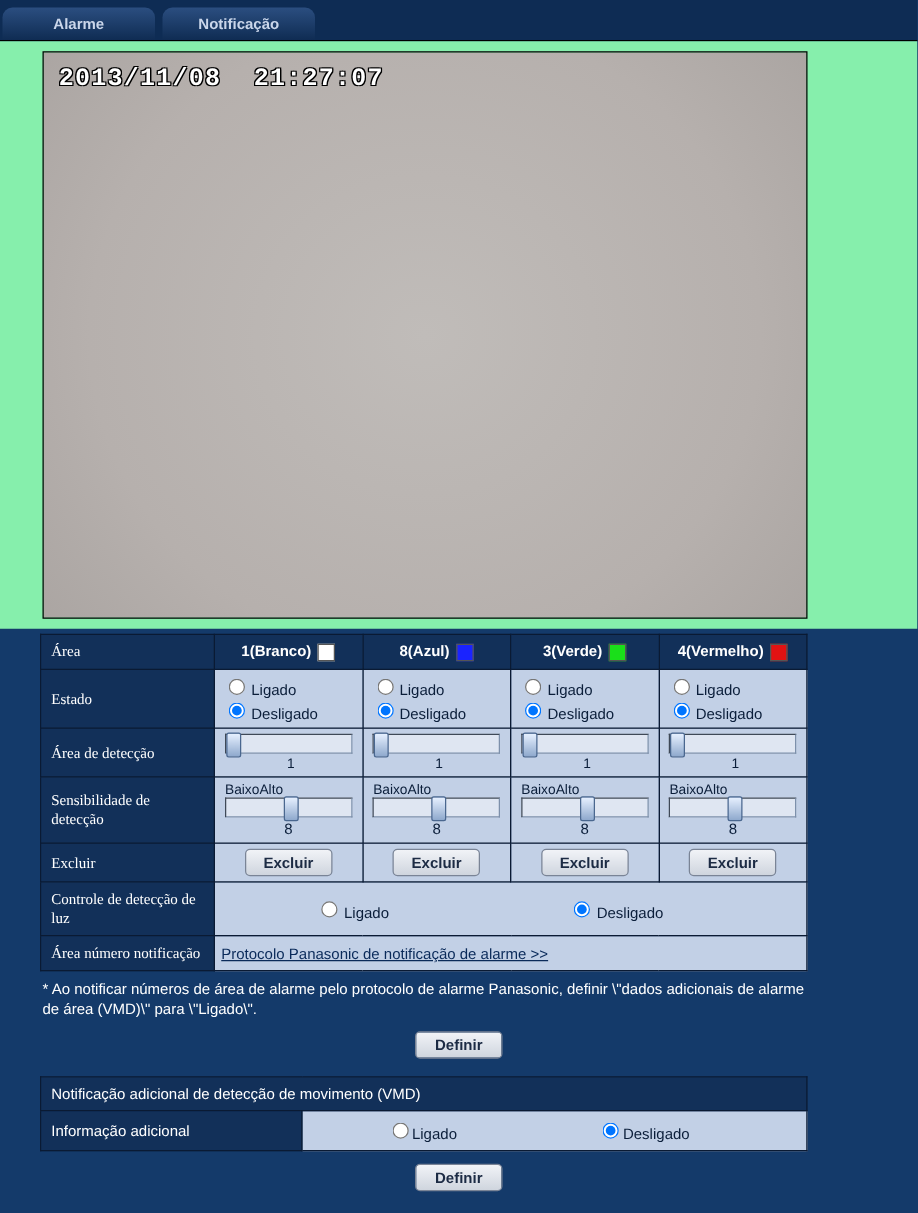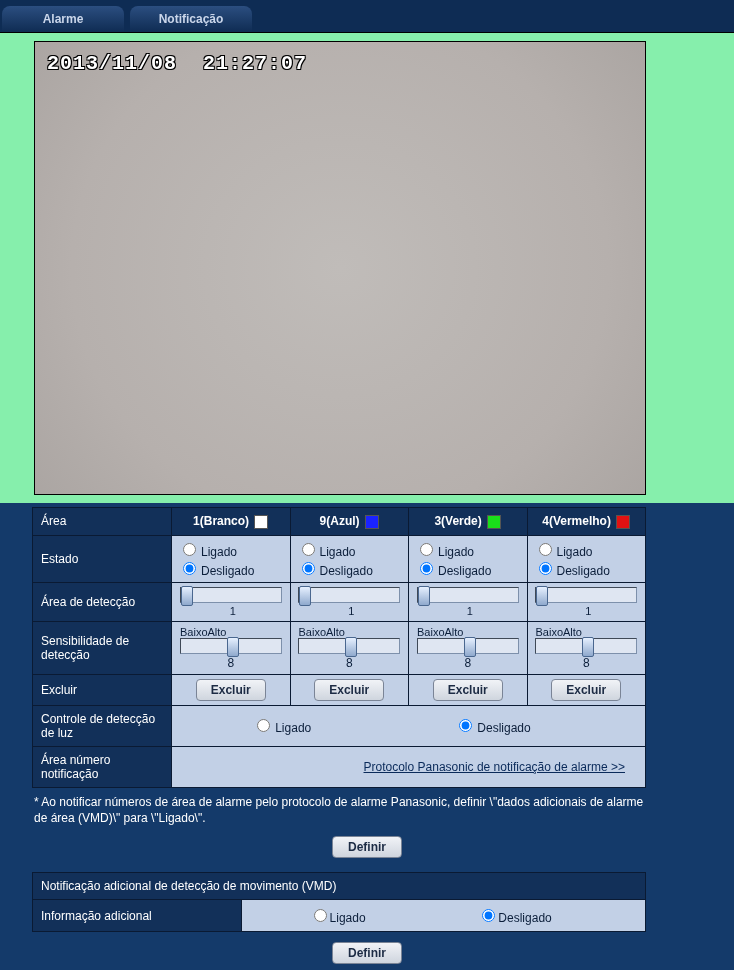--- a/index.html
+++ b/index.html
@@ -84,20 +84,21 @@
     font-size: 12px;
     vertical-align: middle;
   }
   .lab {
     background: #123059;
     color: #ffffff;
     width: 122px;
     padding: 6px 8px;
     text-align: left;
     font-weight: normal;
+    font-family: Liberation Serif, serif;
   }
   .hdr {
     background: #123059;
     color: #ffffff;
     text-align: center;
     padding: 6px 4px;
   }
   .val {
     background: #c2d0e6;
     color: #0b1e3a;
@@ -226,21 +227,21 @@
   <table class="grid">
 
     <tbody>
         <tr>
       <th class="lab">Área</th>
       <th class="hdr">
         <span>1(Branco)</span>
         <span class="swatch" style="background: rgb(255, 255, 255);"></span>
       </th>
       <th class="hdr">
-        <span>9(Azul)</span>
+        <span>8(Azul)</span>
         <span class="swatch" style="background: rgb(26, 35, 255);"></span>
       </th>
       <th class="hdr">
         <span>3(Verde)</span>
         <span class="swatch" style="background: rgb(26, 223, 26);"></span>
       </th>
       <th class="hdr">
         <span>4(Vermelho)</span>
         <span class="swatch" style="background: rgb(226, 18, 18);"></span>
       </th>
@@ -333,21 +334,21 @@
           <input type="radio" name="lc" style=""><label>Ligado</label>
         </span>
         <span style="display:inline-block;width:45%;text-align:center">
           <input type="radio" name="lc" checked="" style=""><label>Desligado</label>
         </span>
       </td>
     </tr>
 
     <tr>
       <td class="lab">Área número notificação</td>
-      <td class="val" colspan="4" style="text-align:right;padding:6px 20px">
+      <td class="val" colspan="4" style="text-align:left;padding:6px 5px">
         <a href="#" class="link">Protocolo Panasonic de notificação de alarme &gt;&gt;</a>
       </td>
     </tr>
   </tbody>
     </table>
 
   <div class="note">* Ao notificar números de área de alarme pelo protocolo de alarme Panasonic, definir \"dados adicionais de alarme de área (VMD)\" para \"Ligado\".</div>
 
   <div class="center-btn">
     <button class="btn">Definir</button>

